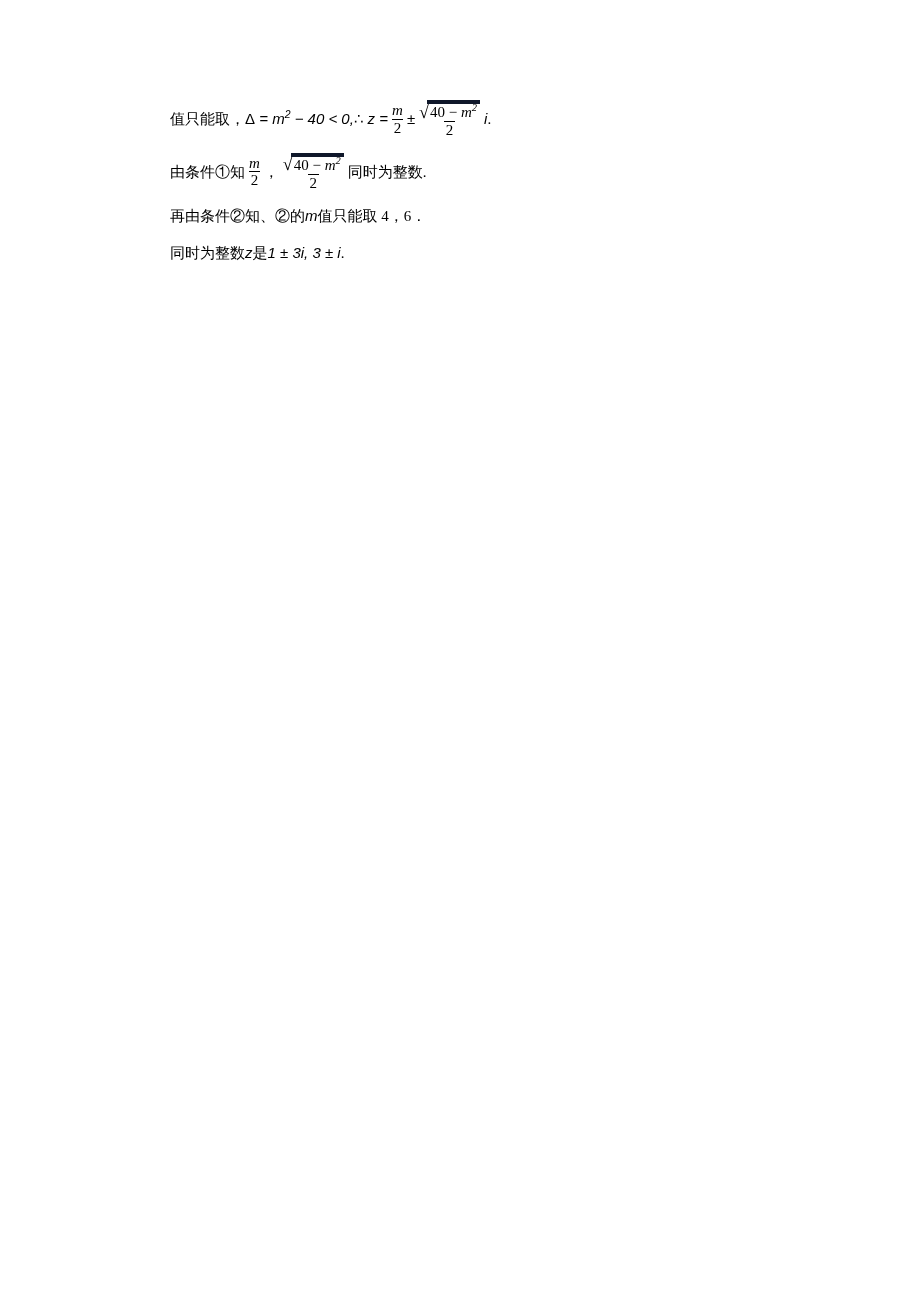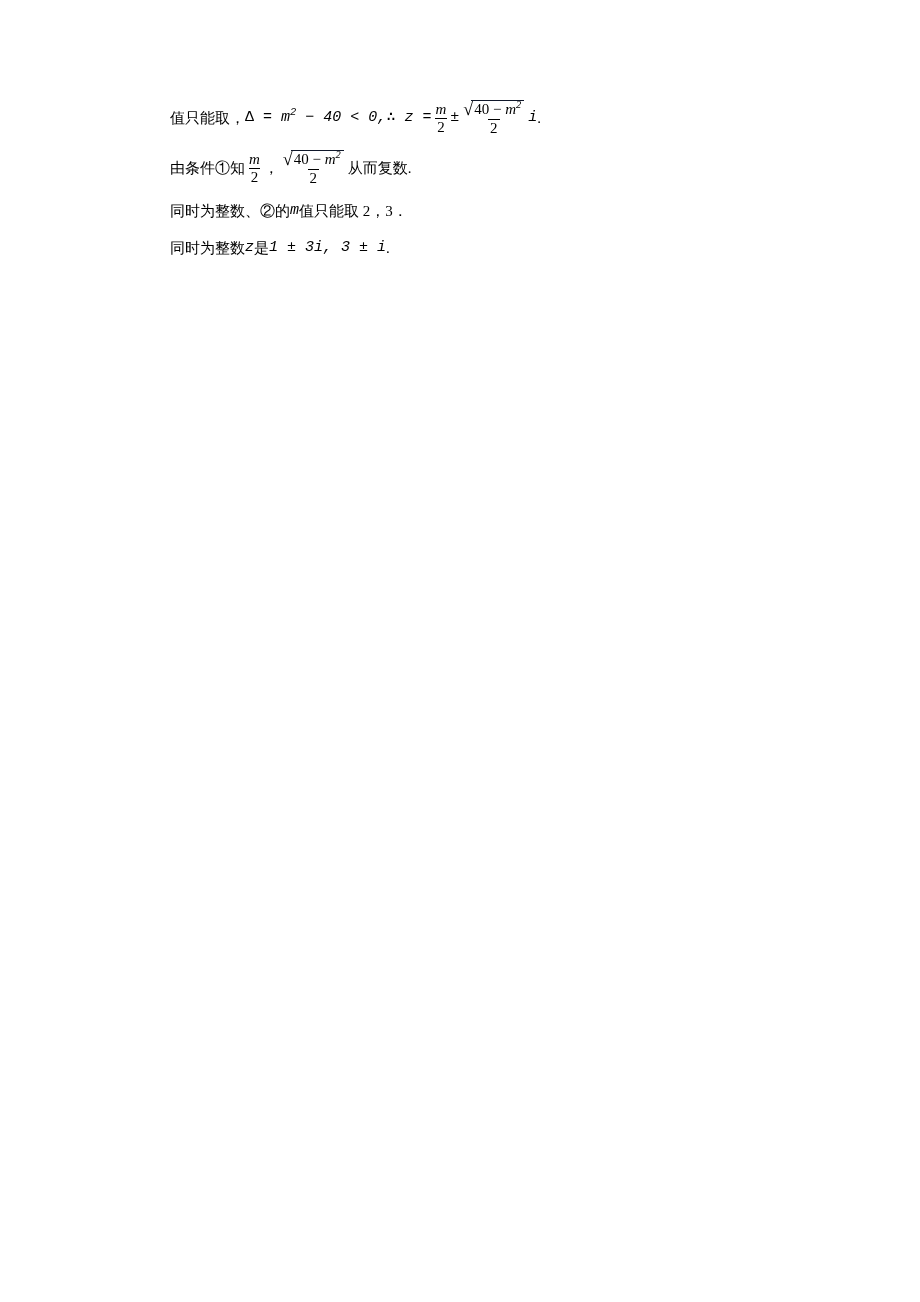--- a/index.html
+++ b/index.html
@@ -19,21 +19,21 @@
   .line {
     display: flex;
     align-items: center;
     flex-wrap: wrap;
     margin-bottom: 14px;
   }
   .txt {
     white-space: nowrap;
   }
   .math {
-    font-family: Liberation Mono, monospace;
+    font-family: Liberation Sans, sans-serif;
     font-style: italic;
     white-space: nowrap;
   }
   sup {
     font-size: 0.7em;
     vertical-align: super;
     line-height: 0;
   }
   
   .frac {
@@ -59,21 +59,21 @@
     font-family: "Times New Roman", serif;
   }
   .sqrt .radical {
     font-style: normal;
     font-size: 1.2em;
     line-height: 1;
     align-self: flex-end;
     margin-right: -2px;
   }
   .sqrt .radicand {
-    border-top: 1px solid #0f172a;
+    border-top: 4px solid #0f172a;
     padding: 0 3px 0 3px;
     font-style: italic;
   }
   .upright {
     font-style: normal;
   }
 </style>
 </head>
 <body>
 
@@ -111,27 +111,27 @@
     <span class="txt"> ，</span>
     <span class="frac">
       <span class="num">
         <span class="sqrt">
           <span class="radical">√</span>
           <span class="radicand"><span class="upright">40 − </span><span>m</span><sup>2</sup></span>
         </span>
       </span>
       <span class="den upright">2</span>
     </span>
-    <span class="txt"> 从而复数.</span>
+    <span class="txt"> 同时为整数.</span>
   </div>
 
   <div class="line">
-    <span class="txt">同时为整数、②的</span>
+    <span class="txt">再由条件②知、②的</span>
     <span class="math">m</span>
-    <span class="txt"> 值只能取 2，3．</span>
+    <span class="txt"> 值只能取 4，6．</span>
   </div>
 
   <div class="line">
     <span class="txt">同时为整数</span>
     <span class="math">z</span>
     <span class="txt"> 是</span>
     <span class="math">1 ± 3i, 3 ± i</span>
     <span class="txt"> .</span>
   </div>
 

